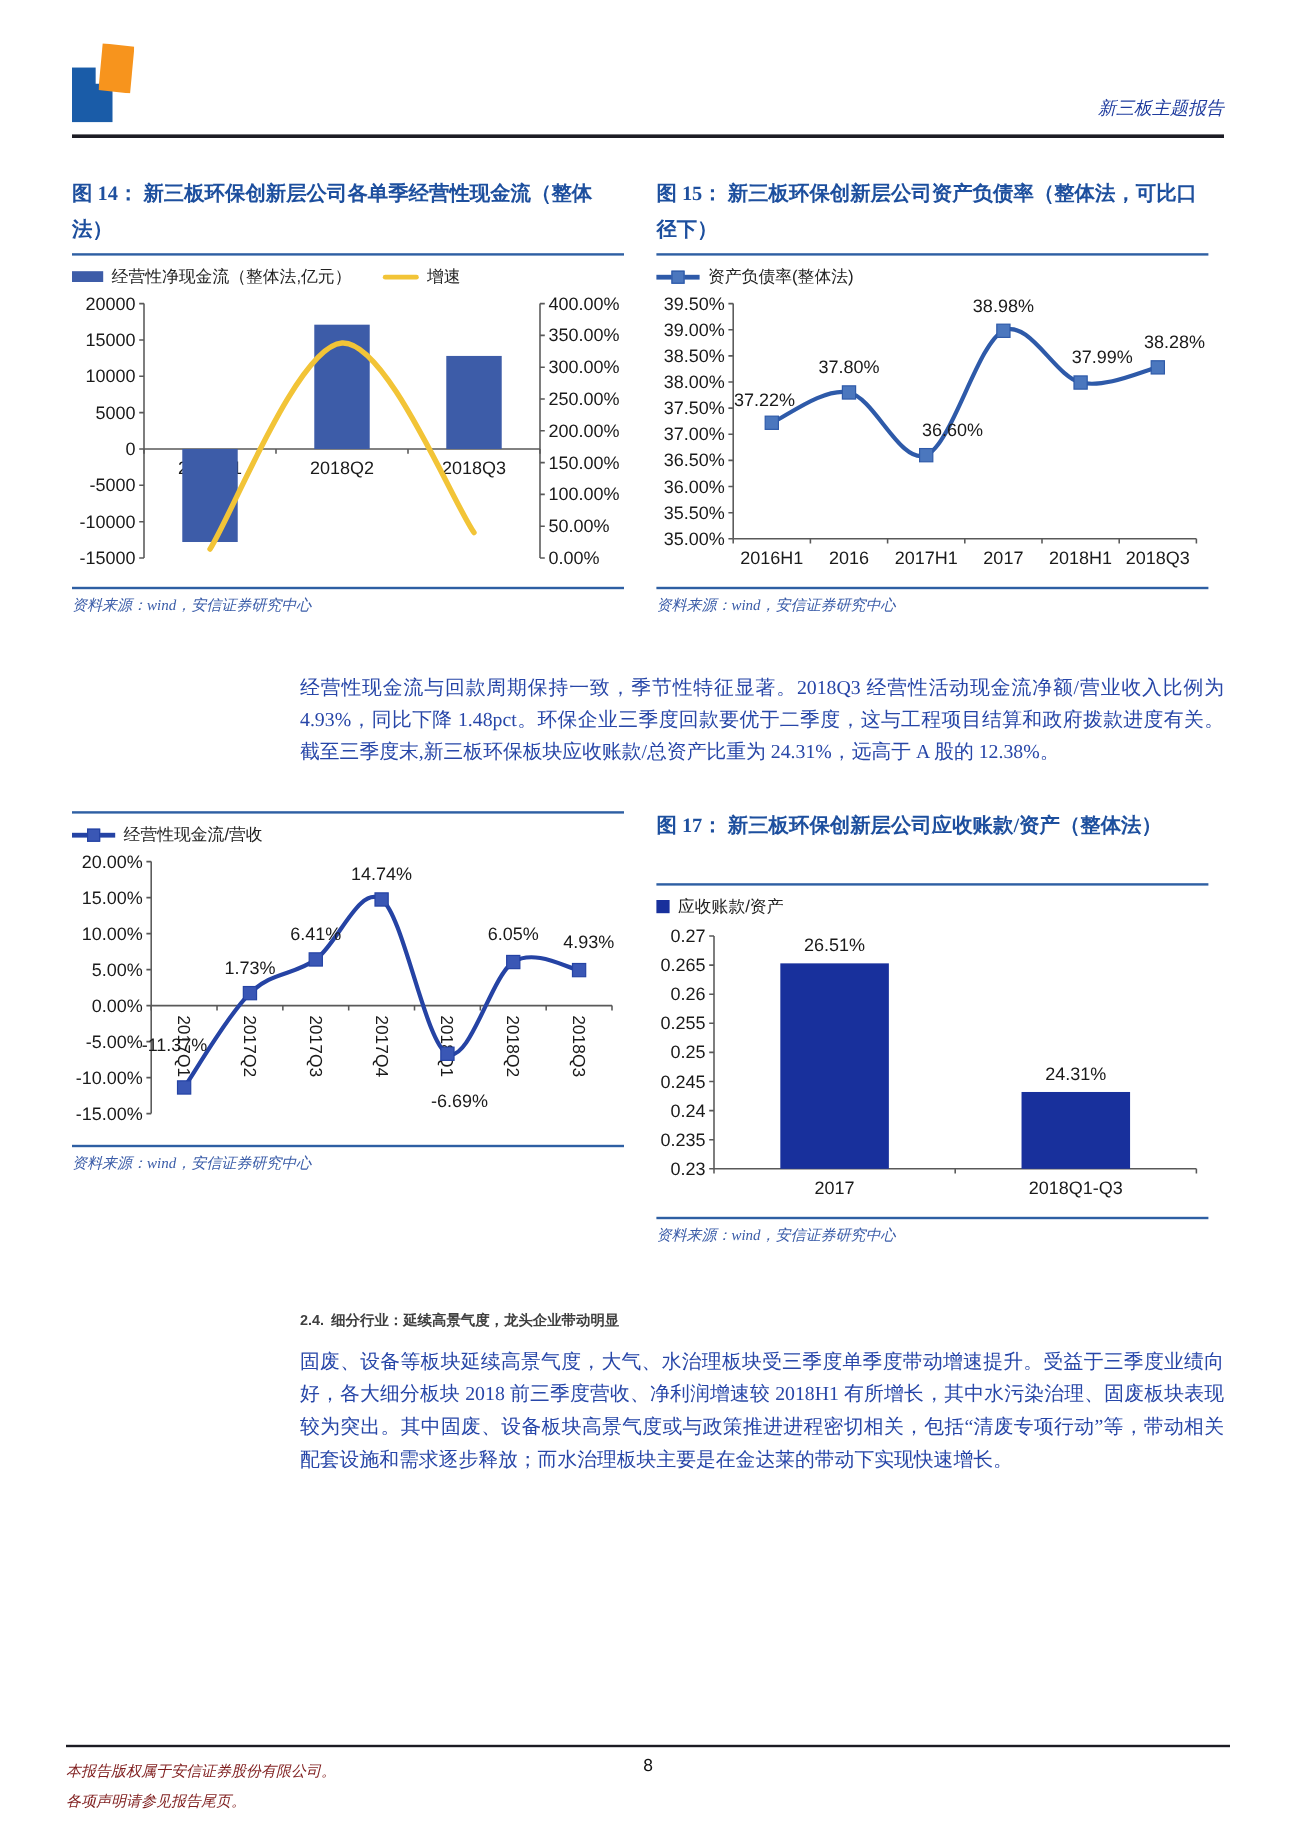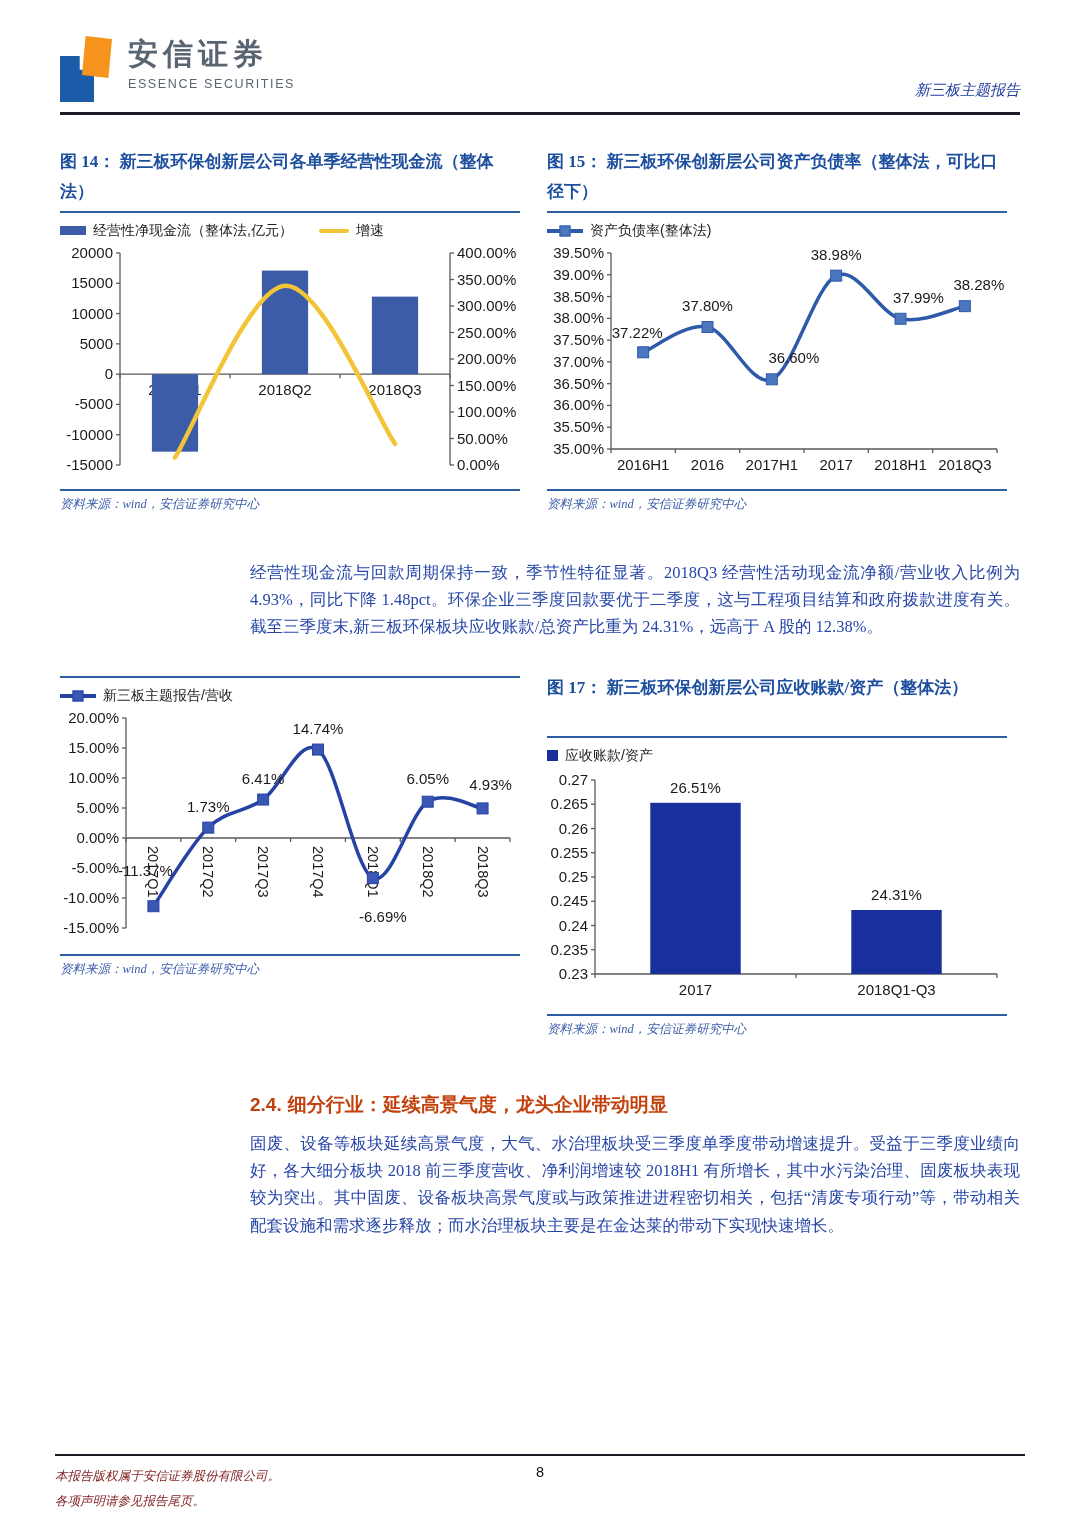--- a/index.html
+++ b/index.html
@@ -34,21 +34,21 @@
   .swatch-line-marker{width:36px;height:4px;position:relative}
   .swatch-line-marker span{position:absolute;left:50%;top:50%;width:9px;height:9px;
                            transform:translate(-50%,-50%);border:1px solid}
   .swatch-square{width:11px;height:11px}
   .fig-source{margin-top:12px;border-top:2px solid #2E5FA3;padding-top:5px;color:#3A5CA8;
               font-size:12.5px;font-style:italic;font-family:"Liberation Serif",serif}
   
   .para{margin:46px 60px 0 250px;font-size:16.5px;line-height:1.66;color:#2746A8;
         text-align:justify;font-family:"Liberation Serif",serif}
   .para strong{font-weight:normal}
-  .section-head{margin:54px 60px 0 250px;font-size:19px;color:#c2410c;font-weight:bold;
+  .section-head{margin:54px 60px 0 250px;font-size:12px;color:#404040;font-weight:bold;
                 font-family:"Liberation Serif",serif}
   .section-head .sec-num{font-family:"Liberation Sans",sans-serif;margin-right:6px}
   .para.tight{margin-top:12px}
   
   .footer{position:absolute;left:55px;right:55px;bottom:14px}
   .footer-rule{height:2.5px;background:#1c1c24}
   .footer-body{position:relative;padding-top:8px}
   .footer-left{color:#7f1d1d;font-size:12.5px;font-style:italic;line-height:1.95;
                font-family:"Liberation Serif",serif}
   .page-number{position:absolute;top:8px;left:50%;transform:translateX(-50%);font-size:14.5px;color:#111}
@@ -57,24 +57,20 @@
 </head>
 <body>
 
 <div class="page">
 
   <div class="header">
     <div class="brand-row">
       <div class="logo">
         <div class="logo-blue"></div>
         <div class="logo-orange"></div>
-      </div>
-      <div class="brand-text">
-        <div class="brand-cn">安信证券</div>
-        <div class="brand-en">ESSENCE SECURITIES</div>
       </div>
       <div class="report-type">新三板主题报告</div>
     </div>
     <div class="header-rule"></div>
   </div>
 
   <div class="fig-row">
     <section class="fig">
       <h3 class="fig-title">图 14： 新三板环保创新层公司各单季经营性现金流（整体法）</h3>
       <div class="fig-underline"></div>
@@ -210,21 +206,21 @@
   <p class="para"><strong>经营性现金流与回款周期保持一致，季节性特征显著。</strong><span>2018Q3 经营性活动现金流净额/营业收入比例为 4.93%，同比下降 1.48pct。环保企业三季度回款要优于二季度，这与工程项目结算和政府拨款进度有关。截至三季度末,新三板环保板块应收账款/总资产比重为 24.31%，远高于 A 股的 12.38%。</span></p>
 
   <div class="fig-row">
     <section class="fig">
       <div class="fig-underline"></div>
       <div class="chart-body"><div class="chart-legend">
             <span class="legend-item">
               <span class="swatch swatch-line-marker" style="background: rgb(37, 67, 164);">
                 <span style="background: rgb(58, 87, 181); border-color: rgb(37, 67, 164);"></span>
               </span>
-              <span>新三板主题报告/营收</span>
+              <span>经营性现金流/营收</span>
             </span>
           </div><svg width="460" height="234" viewBox="0 0 460 234">
             <line x1="66" y1="10" x2="66" y2="220" stroke="#595959" stroke-width="1.3"></line>
             <line x1="62" y1="10" x2="66" y2="10" stroke="#595959" stroke-width="1.3"></line>
             <text x="59" y="15" text-anchor="end" font-size="15" fill="#1a1a1a">20.00%</text>
             <line x1="62" y1="40" x2="66" y2="40" stroke="#595959" stroke-width="1.3"></line>
             <text x="59" y="45" text-anchor="end" font-size="15" fill="#1a1a1a">15.00%</text>
             <line x1="62" y1="70" x2="66" y2="70" stroke="#595959" stroke-width="1.3"></line>
             <text x="59" y="75" text-anchor="end" font-size="15" fill="#1a1a1a">10.00%</text>
             <line x1="62" y1="100" x2="66" y2="100" stroke="#595959" stroke-width="1.3"></line>

